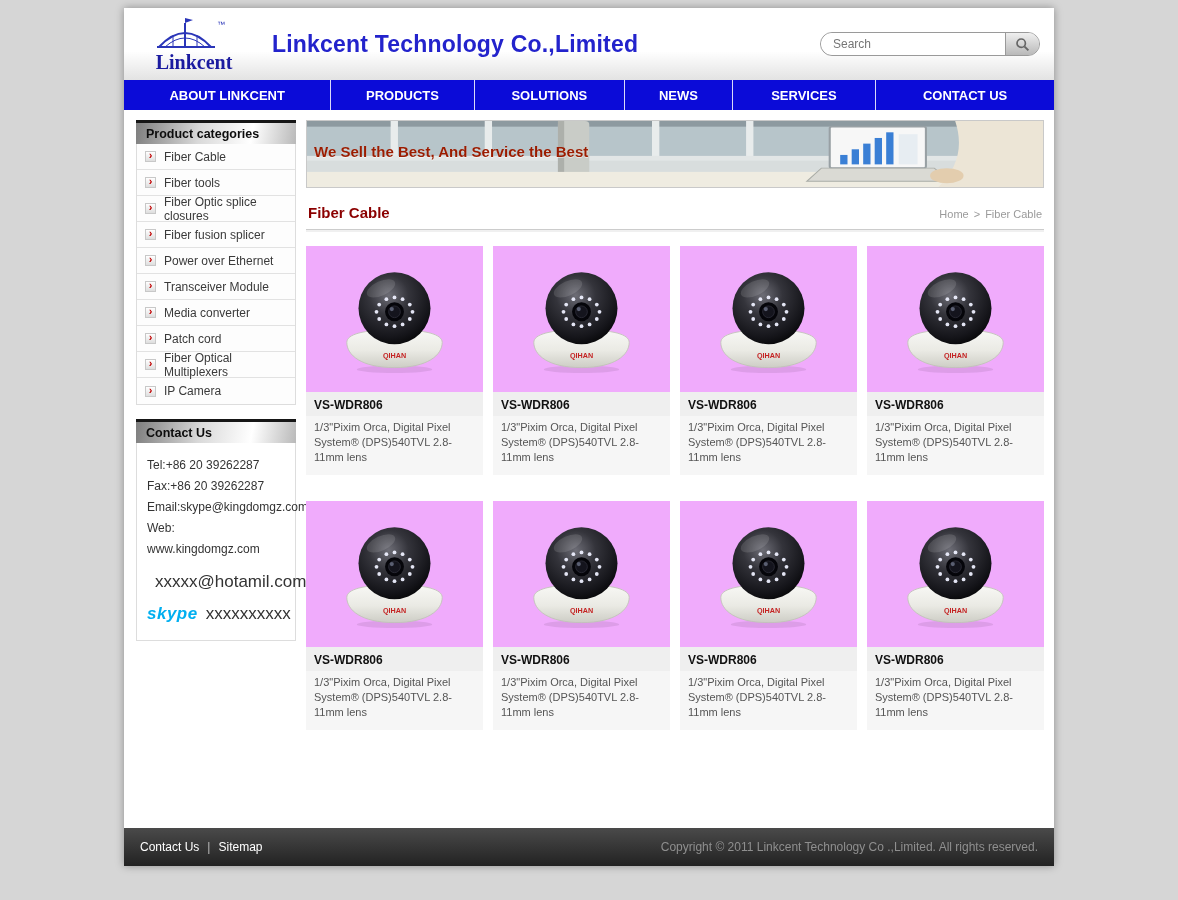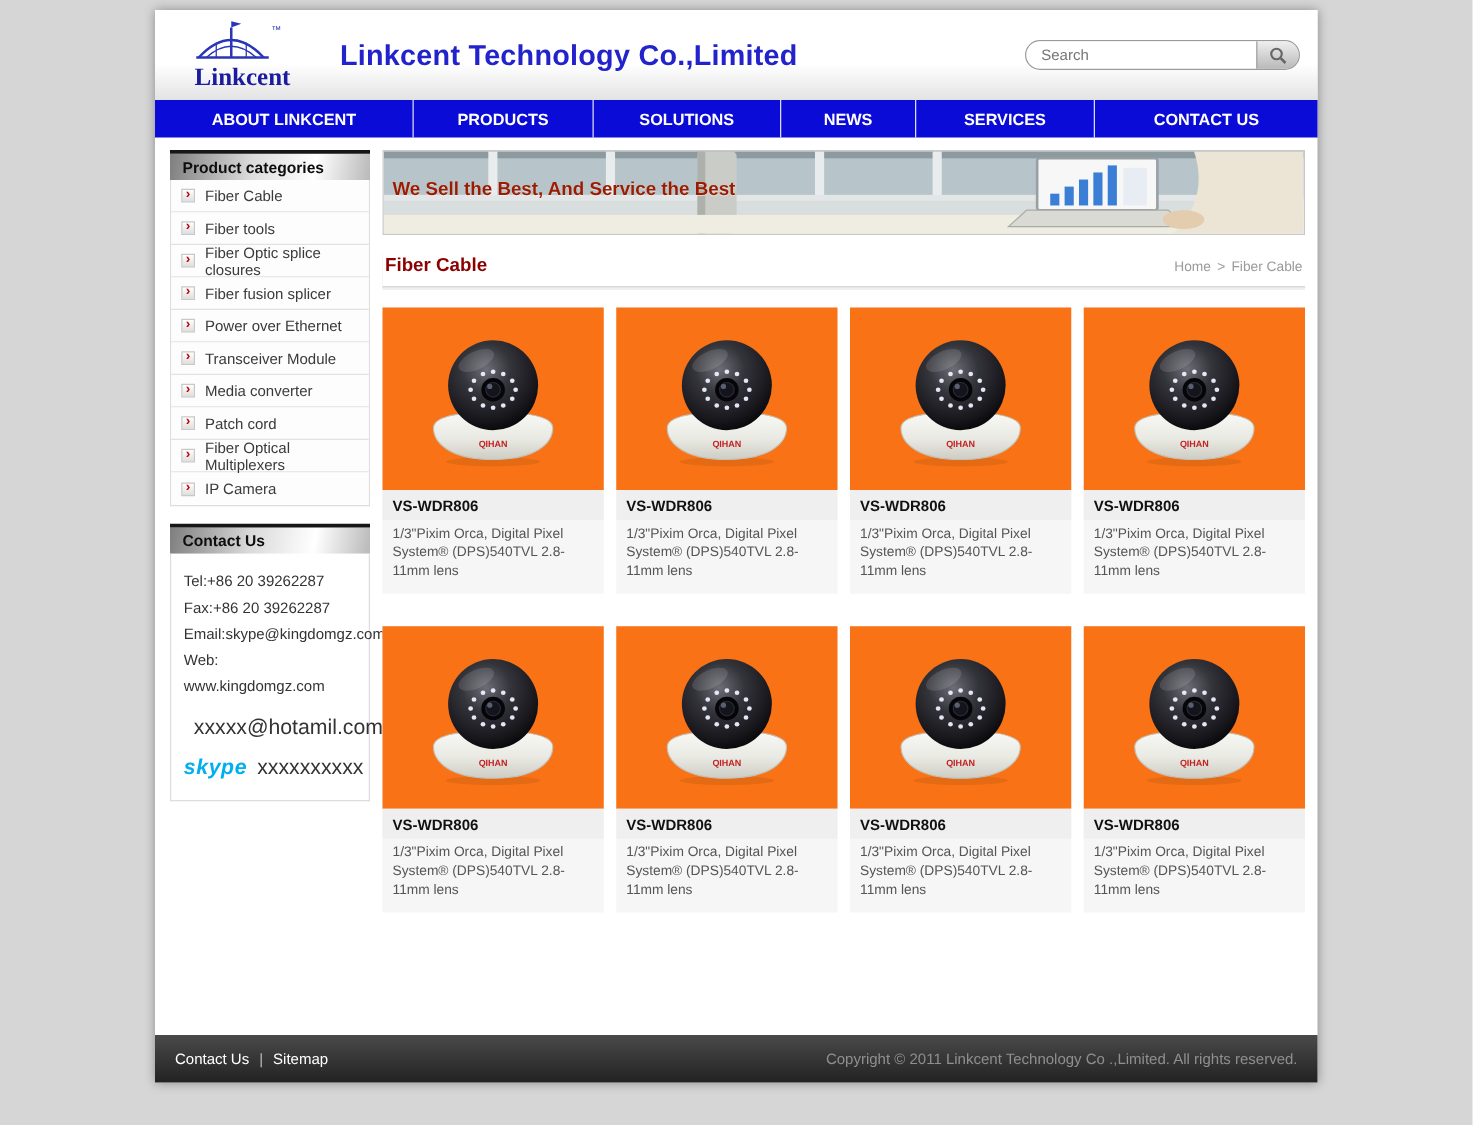--- a/index.html
+++ b/index.html
@@ -175,21 +175,21 @@
   
   .product-grid {
     margin-top:16px;
     display:grid;
     grid-template-columns:repeat(4, 1fr);
     gap:26px 10px;
   }
   .product-card { background:#f6f6f6; padding-bottom:10px; cursor:pointer; }
   .p-img {
     height:146px;
-    background:#f97316;
+    background:#f0abfc;
     display:flex; align-items:center; justify-content:center;
     overflow:hidden;
   }
   .p-name {
     font-size:12px; font-weight:bold; color:#111;
     padding:6px 8px 4px;
     background:#efefef;
   }
   .p-desc {
     font-size:11px; color:#555;

